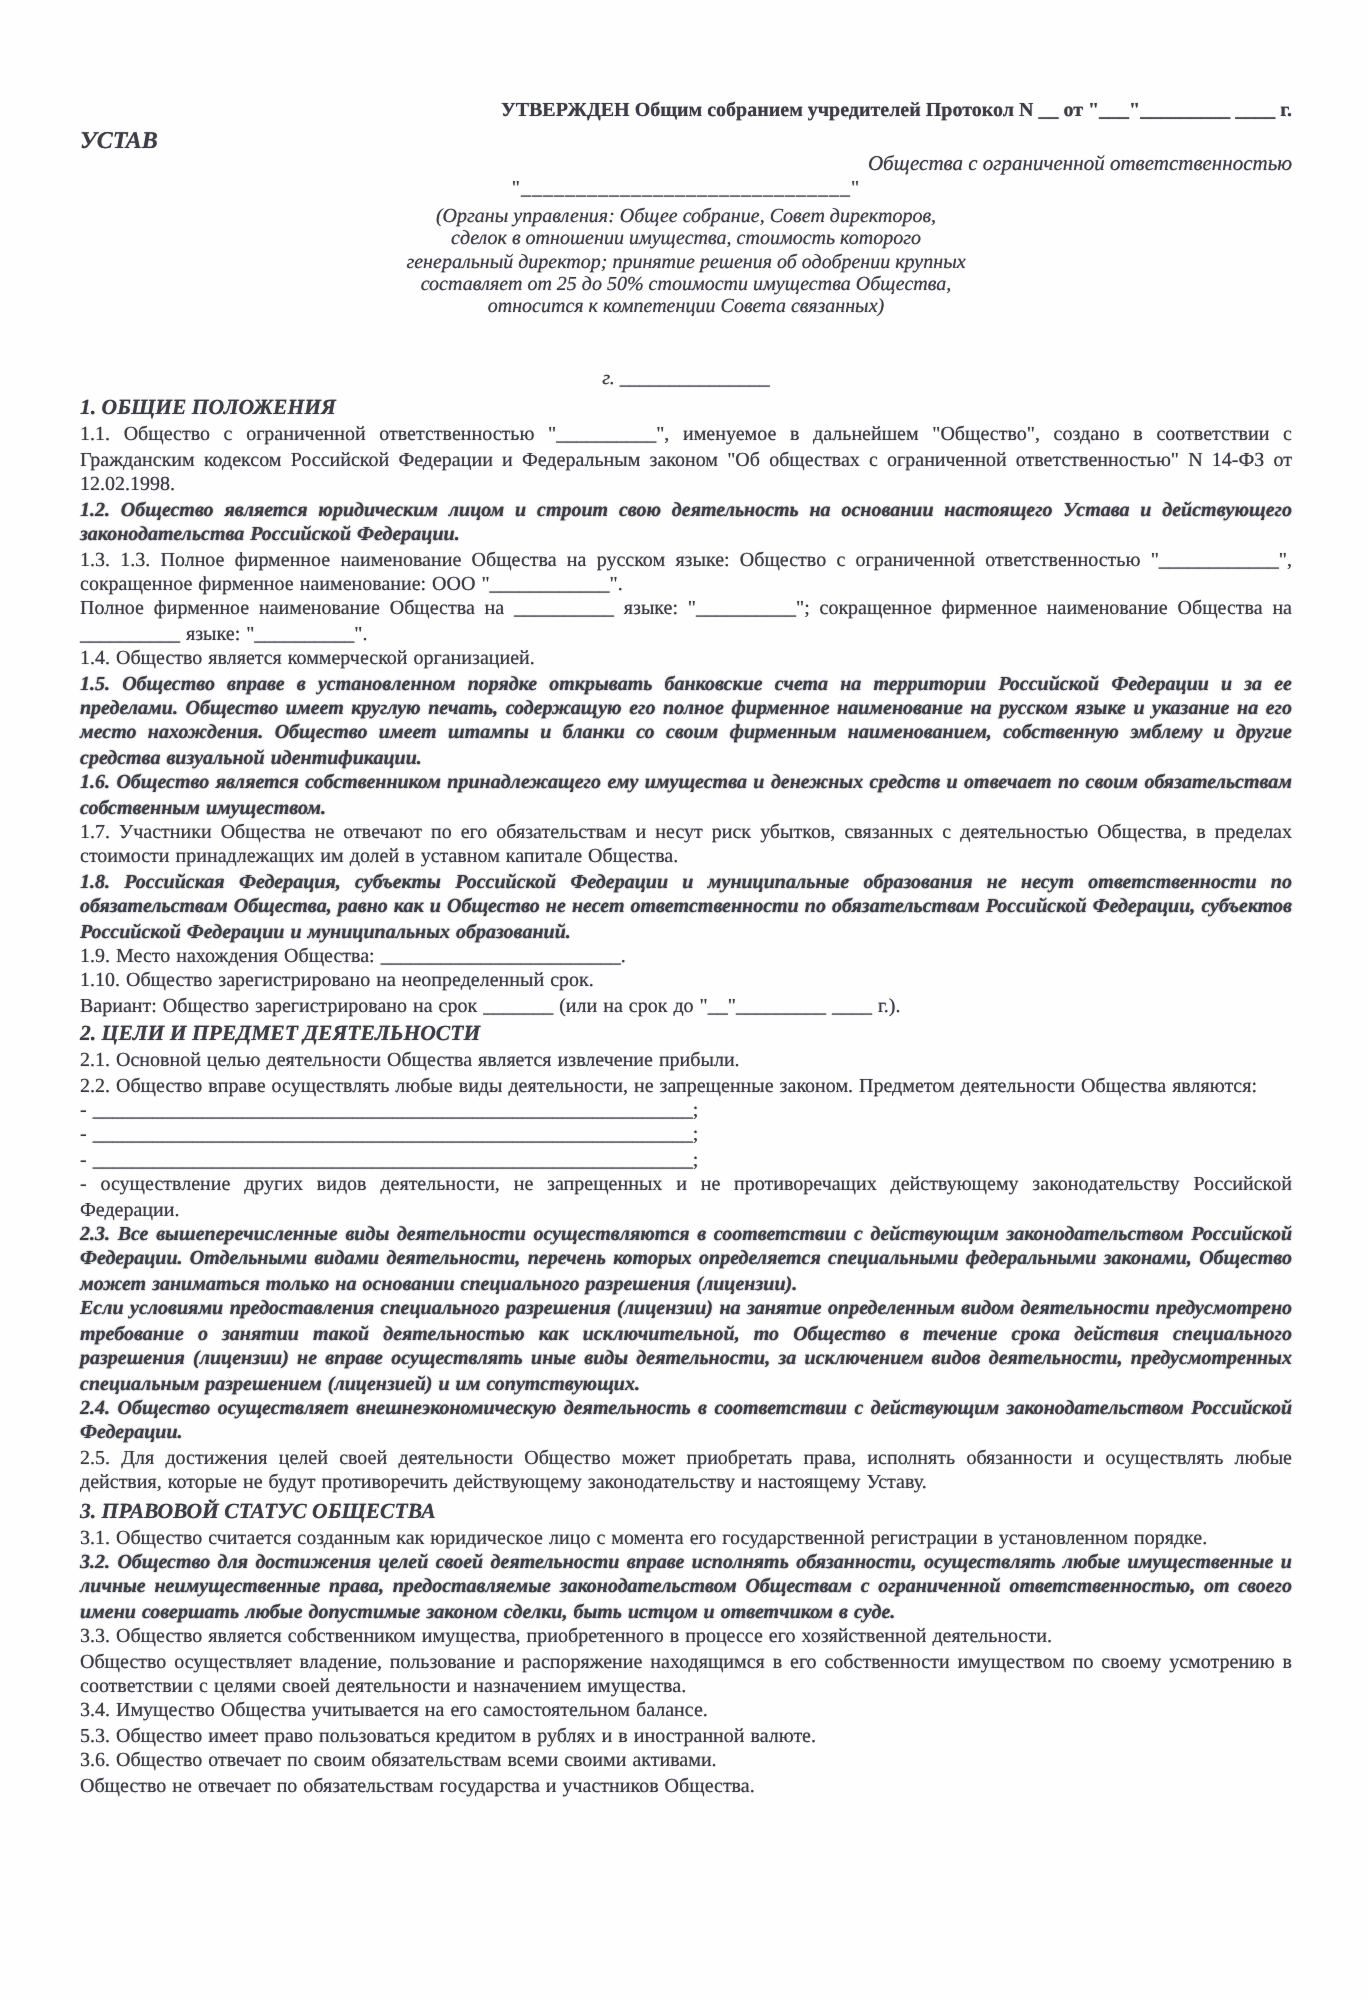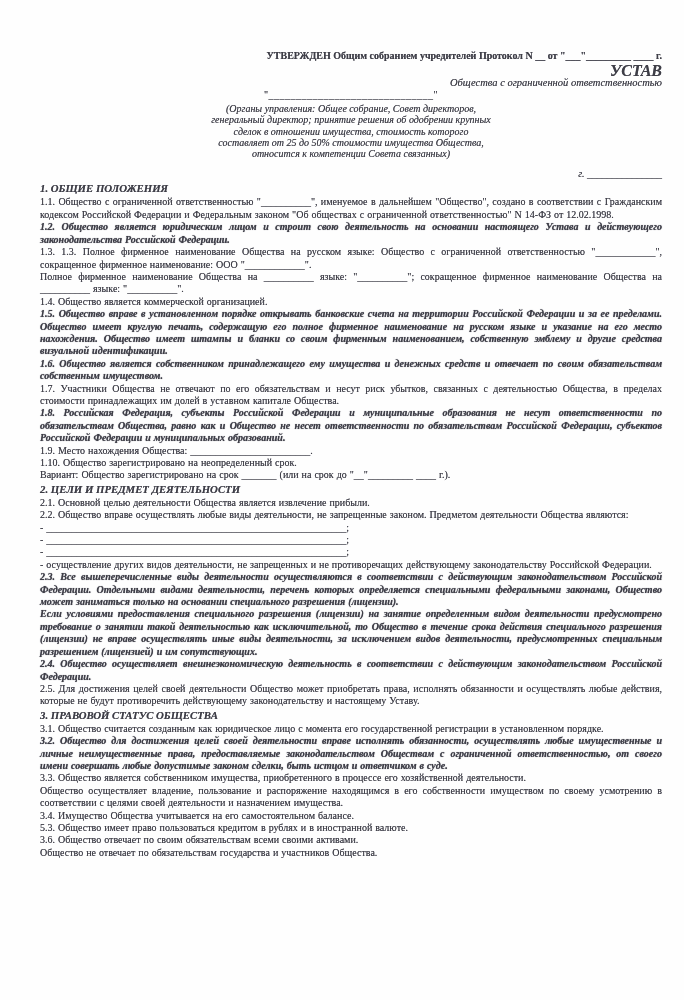--- a/index.html
+++ b/index.html
@@ -12,34 +12,34 @@
     width: 684px;
     height: 1000px;
     margin: 0 auto;
     background: #fefefe;
     overflow: hidden;
     font-family: "Liberation Serif", "DejaVu Serif", serif;
     color: #3e3e47;
     text-shadow: 0 0 0.55px rgba(62,62,75,0.75);
   }
   .content {
-    padding: 50px 22px 0 40px;
+    padding: 50px 38px 0 40px;
   }
   
   .approved-line {
     text-align: right;
     font-size: 10px;
     font-weight: bold;
     line-height: 12px;
     margin-bottom: 2px;
     padding-left: 150px;
   }
   .doc-title {
-    text-align: right;
-    font-size: 16px;
+    text-align: left;
+    font-size: 12px;
     font-weight: bold;
     font-style: italic;
     line-height: 13px;
   }
   .doc-subtitle {
     text-align: right;
     font-size: 10.5px;
     font-style: italic;
     line-height: 12px;
   }
@@ -52,25 +52,25 @@
   .management-note {
     margin-top: 2px;
   }
   .management-note .note-line {
     text-align: center;
     font-size: 10px;
     font-style: italic;
     line-height: 11.3px;
   }
   .city-line {
-    text-align: right;
+    text-align: center;
     font-size: 10px;
     font-style: italic;
     line-height: 12px;
-    margin-top: 9px;
+    margin-top: 25px;
     margin-bottom: 2px;
     font-family: Liberation Serif, serif;
   }
   
   .section-heading {
     font-size: 10.8px;
     font-weight: bold;
     font-style: italic;
     line-height: 13px;
     margin: 1px 0 1px 0;
@@ -97,22 +97,22 @@
     <div class="approved-line">УТВЕРЖДЕН Общим собранием учредителей Протокол N __ от "___"_________ ____ г.</div>
 
     <div class="doc-title">УСТАВ</div>
 
     <div class="doc-subtitle">Общества с ограниченной ответственностью</div>
 
     <div class="name-blank">"______________________________"</div>
 
     <div class="management-note">
         <div class="note-line">(Органы управления: Общее собрание, Совет директоров,</div>
+        <div class="note-line">сделок в отношении имущества, стоимость которого</div>
         <div class="note-line">генеральный директор; принятие решения об одобрении крупных</div>
-        <div class="note-line">сделок в отношении имущества, стоимость которого</div>
         <div class="note-line">составляет от 25 до 50% стоимости имущества Общества,</div>
         <div class="note-line">относится к компетенции Совета связанных)</div>
       </div>
 
     <div class="city-line">г. _______________</div>
 
     <div>
         <div class="section-heading">1. ОБЩИЕ ПОЛОЖЕНИЯ</div>
         <p class="para">1.1. Общество с ограниченной ответственностью "__________", именуемое в дальнейшем "Общество", создано в соответствии с Гражданским кодексом Российской Федерации и Федеральным законом "Об обществах с ограниченной ответственностью" N 14-ФЗ от 12.02.1998.</p>
         <p class="para bold">1.2. Общество является юридическим лицом и строит свою деятельность на основании настоящего Устава и действующего законодательства Российской Федерации.</p>

